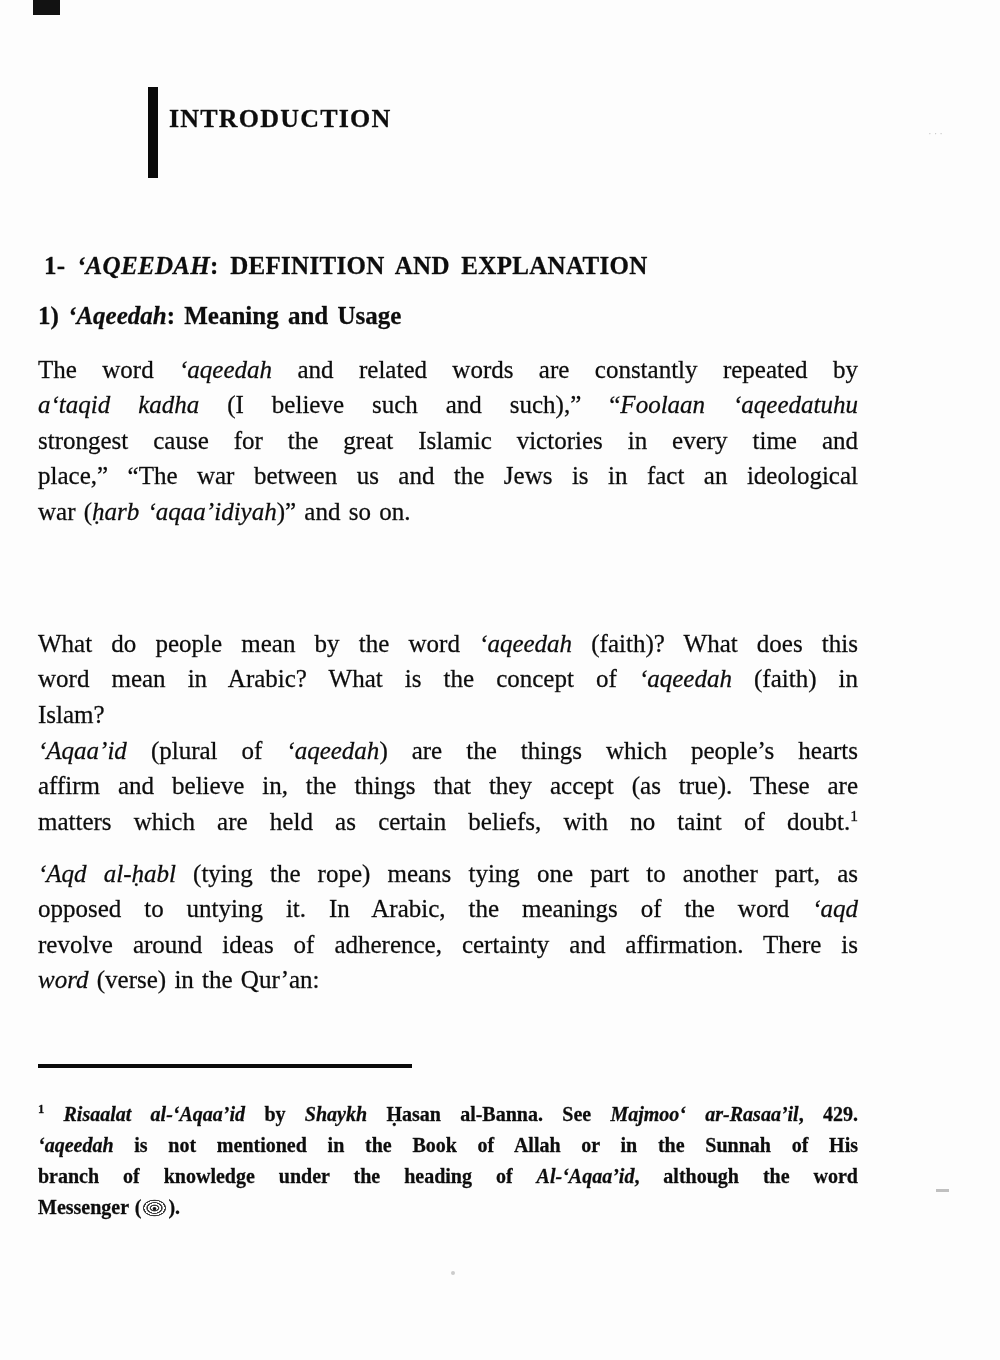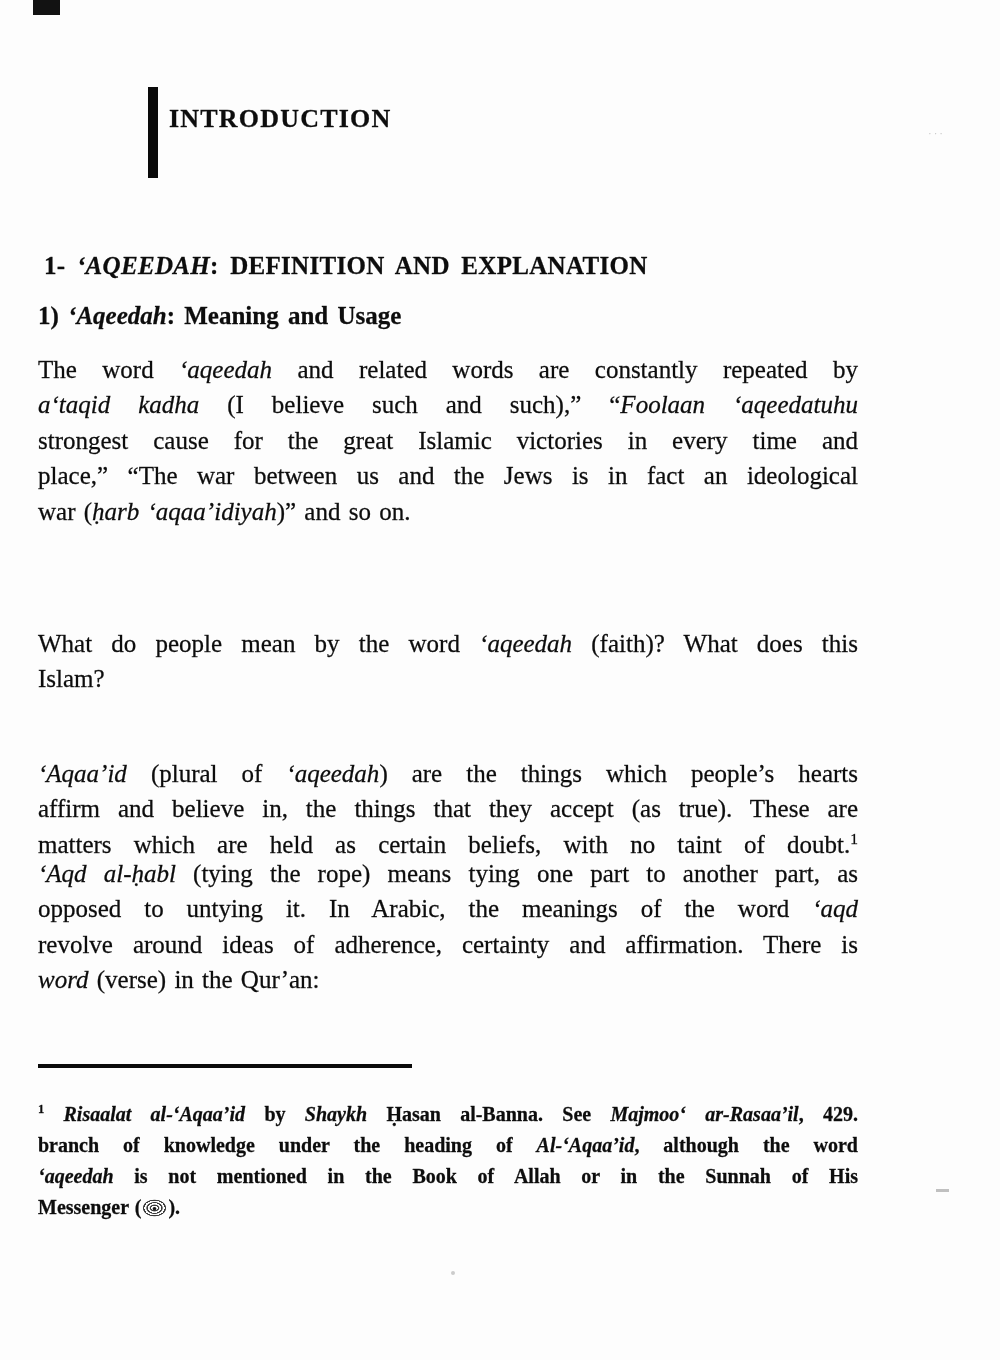--- a/index.html
+++ b/index.html
@@ -61,35 +61,36 @@
 
   <div class="para" style="top:352px;">
       <div class="line j"><span>The word </span><span class="i">‘aqeedah</span><span> and related words are constantly repeated by</span></div>
       <div class="line j"><span class="i">a‘taqid kadha</span><span> (I believe such and such),” “</span><span class="i">Foolaan ‘aqeedatuhu</span></div>
       <div class="line j"><span>strongest cause for the great Islamic victories in every time and</span></div>
       <div class="line j"><span>place,” “The war between us and the Jews is in fact an ideological</span></div>
       <div class="line"><span>war (</span><span class="i">ḥarb ‘aqaa’idiyah</span><span>)” and so on.</span></div>
     </div>
   <div class="para" style="top:626px;">
       <div class="line j"><span>What do people mean by the word </span><span class="i">‘aqeedah</span><span> (faith)? What does this</span></div>
+      <div class="line j"><span>word mean in Arabic? What is the concept of </span><span class="i">‘aqeedah</span><span> (faith) in</span></div>
       <div class="line"><span>Islam?</span></div>
     </div>
-  <div class="para" style="top:756px;">
+  <div class="para" style="top:733px;">
       <div class="line j"><span class="i">‘Aqaa’id</span><span> (plural of </span><span class="i">‘aqeedah</span><span>) are the things which people’s hearts</span></div>
       <div class="line j"><span>affirm and believe in, the things that they accept (as true). These are</span></div>
       <div class="line j"><span>matters which are held as certain beliefs, with no taint of doubt.</span><sup>1</sup></div>
     </div>
   <div class="para" style="top:856px;">
       <div class="line j"><span class="i">‘Aqd al-ḥabl</span><span> (tying the rope) means tying one part to another part, as</span></div>
       <div class="line j"><span>opposed to untying it. In Arabic, the meanings of the word </span><span class="i">‘aqd</span></div>
       <div class="line j"><span>revolve around ideas of adherence, certainty and affirmation. There is</span></div>
       <div class="line"><span class="i">word</span><span> (verse) in the Qur’an:</span></div>
     </div>
 
   <div class="footnote-divider"></div>
   <div class="footnote">
       <div class="line j"><sup>1</sup><span> </span><span class="i">Risaalat al-‘Aqaa’id</span><span> by </span><span class="i">Shaykh</span><span> Ḥasan al-Banna. See </span><span class="i">Majmoo‘ ar-Rasaa’il</span><span>, 429.</span></div>
+      <div class="line j"><span class="i">‘aqeedah</span><span> is not mentioned in the Book of Allah or in the Sunnah of His</span></div>
       <div class="line j"><span>branch of knowledge under the heading of </span><span class="i">Al-‘Aqaa’id</span><span>, although the word</span></div>
-      <div class="line j"><span class="i">‘aqeedah</span><span> is not mentioned in the Book of Allah or in the Sunnah of His</span></div>
       <div class="line"><span>Messenger (</span><span class="pbuh"></span><span>).</span></div>
     </div>
 
 </div>
 
 </body></html>

